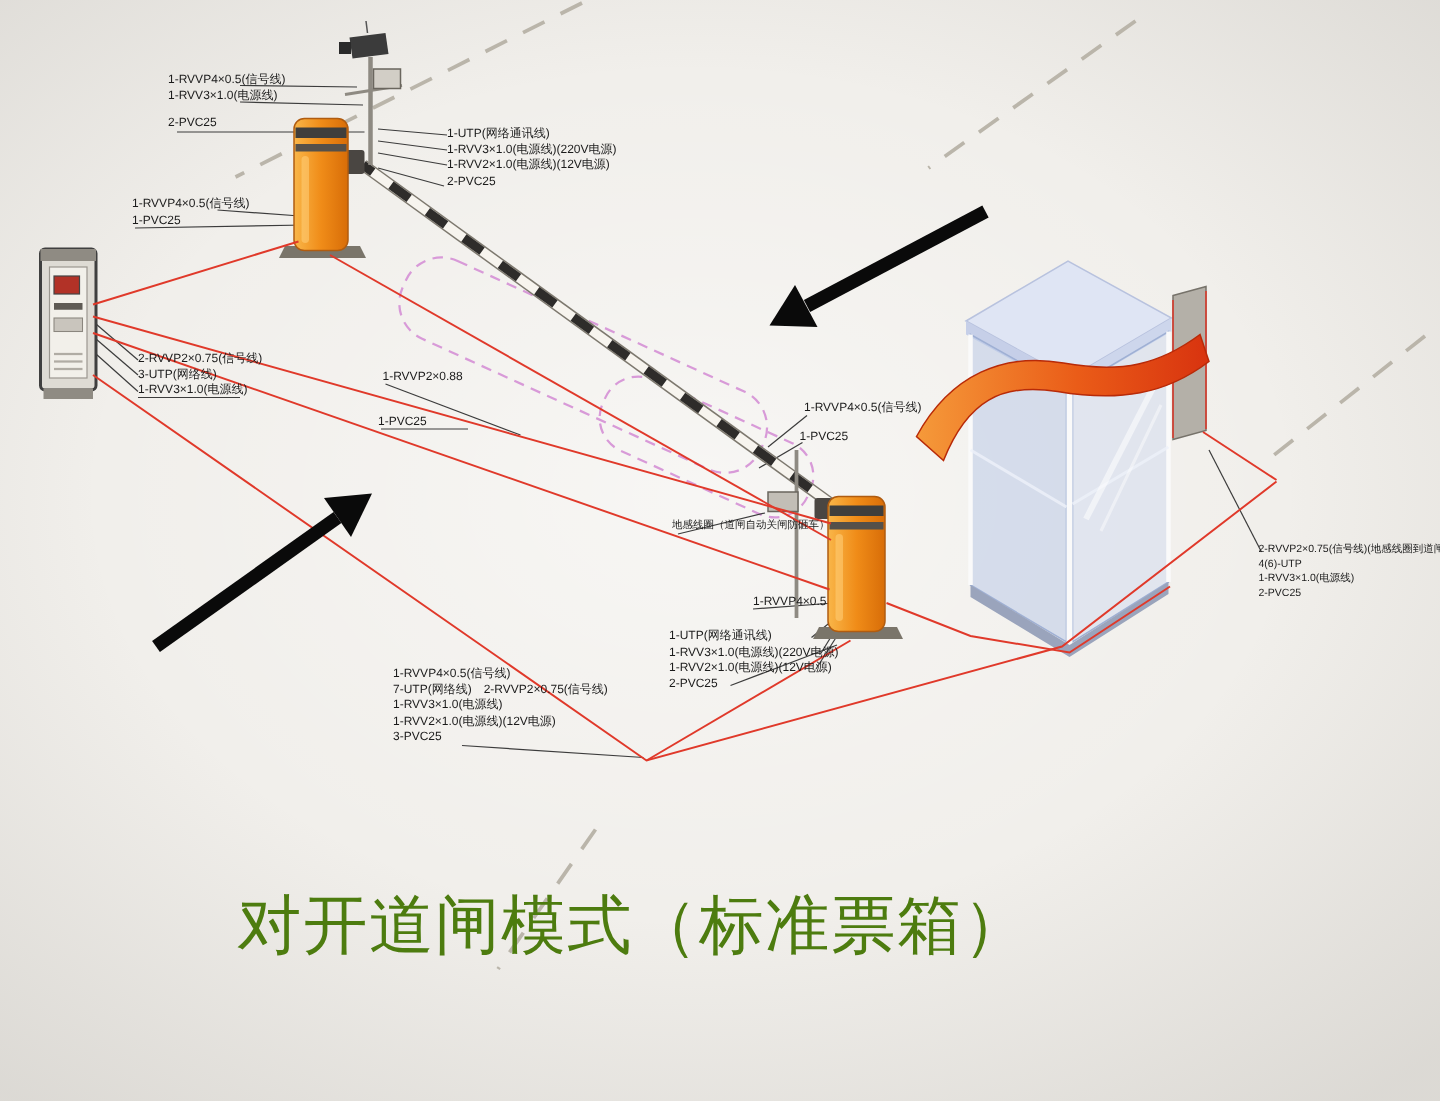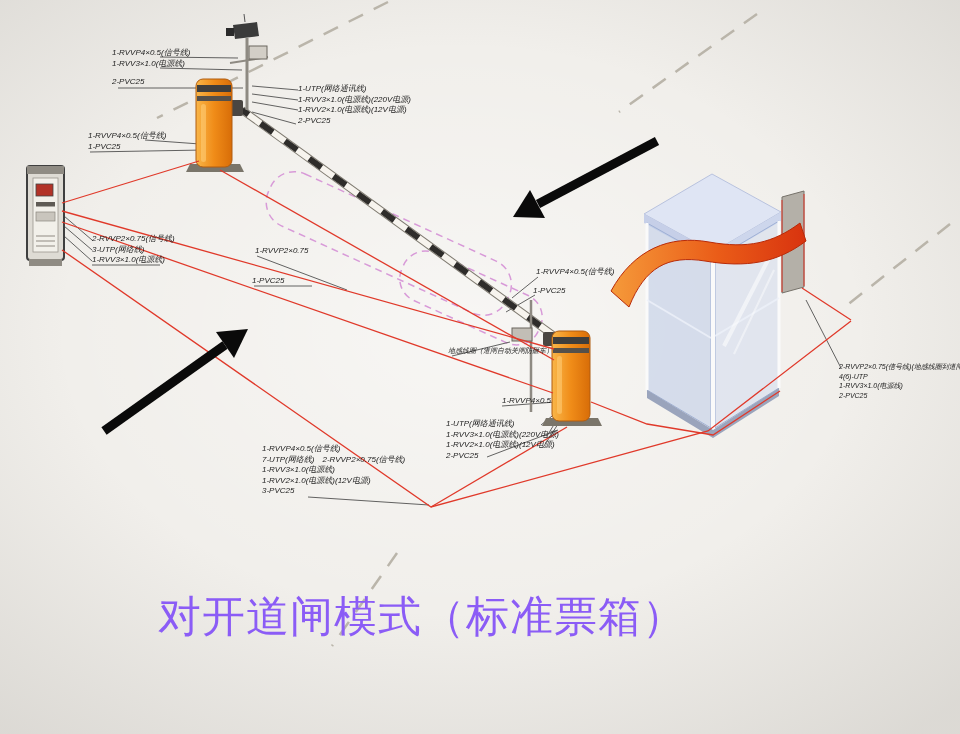--- a/index.html
+++ b/index.html
@@ -16,28 +16,27 @@
       rgba(255,255,255,0.45) 0%, rgba(255,255,255,0) 55%, rgba(110,105,95,0.16) 100%);
   }
   svg.scene { position: absolute; left: 0; top: 0; }
   .lbl-cluster {
     position: absolute;
     color: #1b1b1b;
     font-size: 8px;
     line-height: 10.5px;
     white-space: nowrap;
     letter-spacing: 0;
-    font-style: italic;
   }
   .lbl-cluster.small { font-size: 7px; line-height: 9.5px; }
   .lbl-cluster .row { display: flex; gap: 8px; }
   .lbl-cluster .gap { margin-top: 8px; }
   .title {
     position: absolute;
-    color: #8b5cf6;
+    color: #4d7c0f;
     font-size: 43px;
     font-weight: 500;
     letter-spacing: 1px;
     white-space: nowrap;
   }
 </style>
 </head>
 <body>
 
 <div class="vignette"></div>
@@ -213,21 +212,21 @@
   <div>2-PVC25</div>
 </div>
 
 <div class="lbl-cluster" style="left:92px;top:234px">
   <div>2-RVVP2×0.75(信号线)</div>
   <div>3-UTP(网络线)</div>
   <div>1-RVV3×1.0(电源线)</div>
 </div>
 
 <div class="lbl-cluster" style="left:255px;top:246px">
-  <div>1-RVVP2×0.75</div>
+  <div>1-RVVP2×0.88</div>
 </div>
 <div class="lbl-cluster" style="left:252px;top:276px">
   <div>1-PVC25</div>
 </div>
 
 <div class="lbl-cluster" style="left:536px;top:267px">
   <div>1-RVVP4×0.5(信号线)</div>
 </div>
 <div class="lbl-cluster" style="left:533px;top:286px">
   <div>1-PVC25</div>

